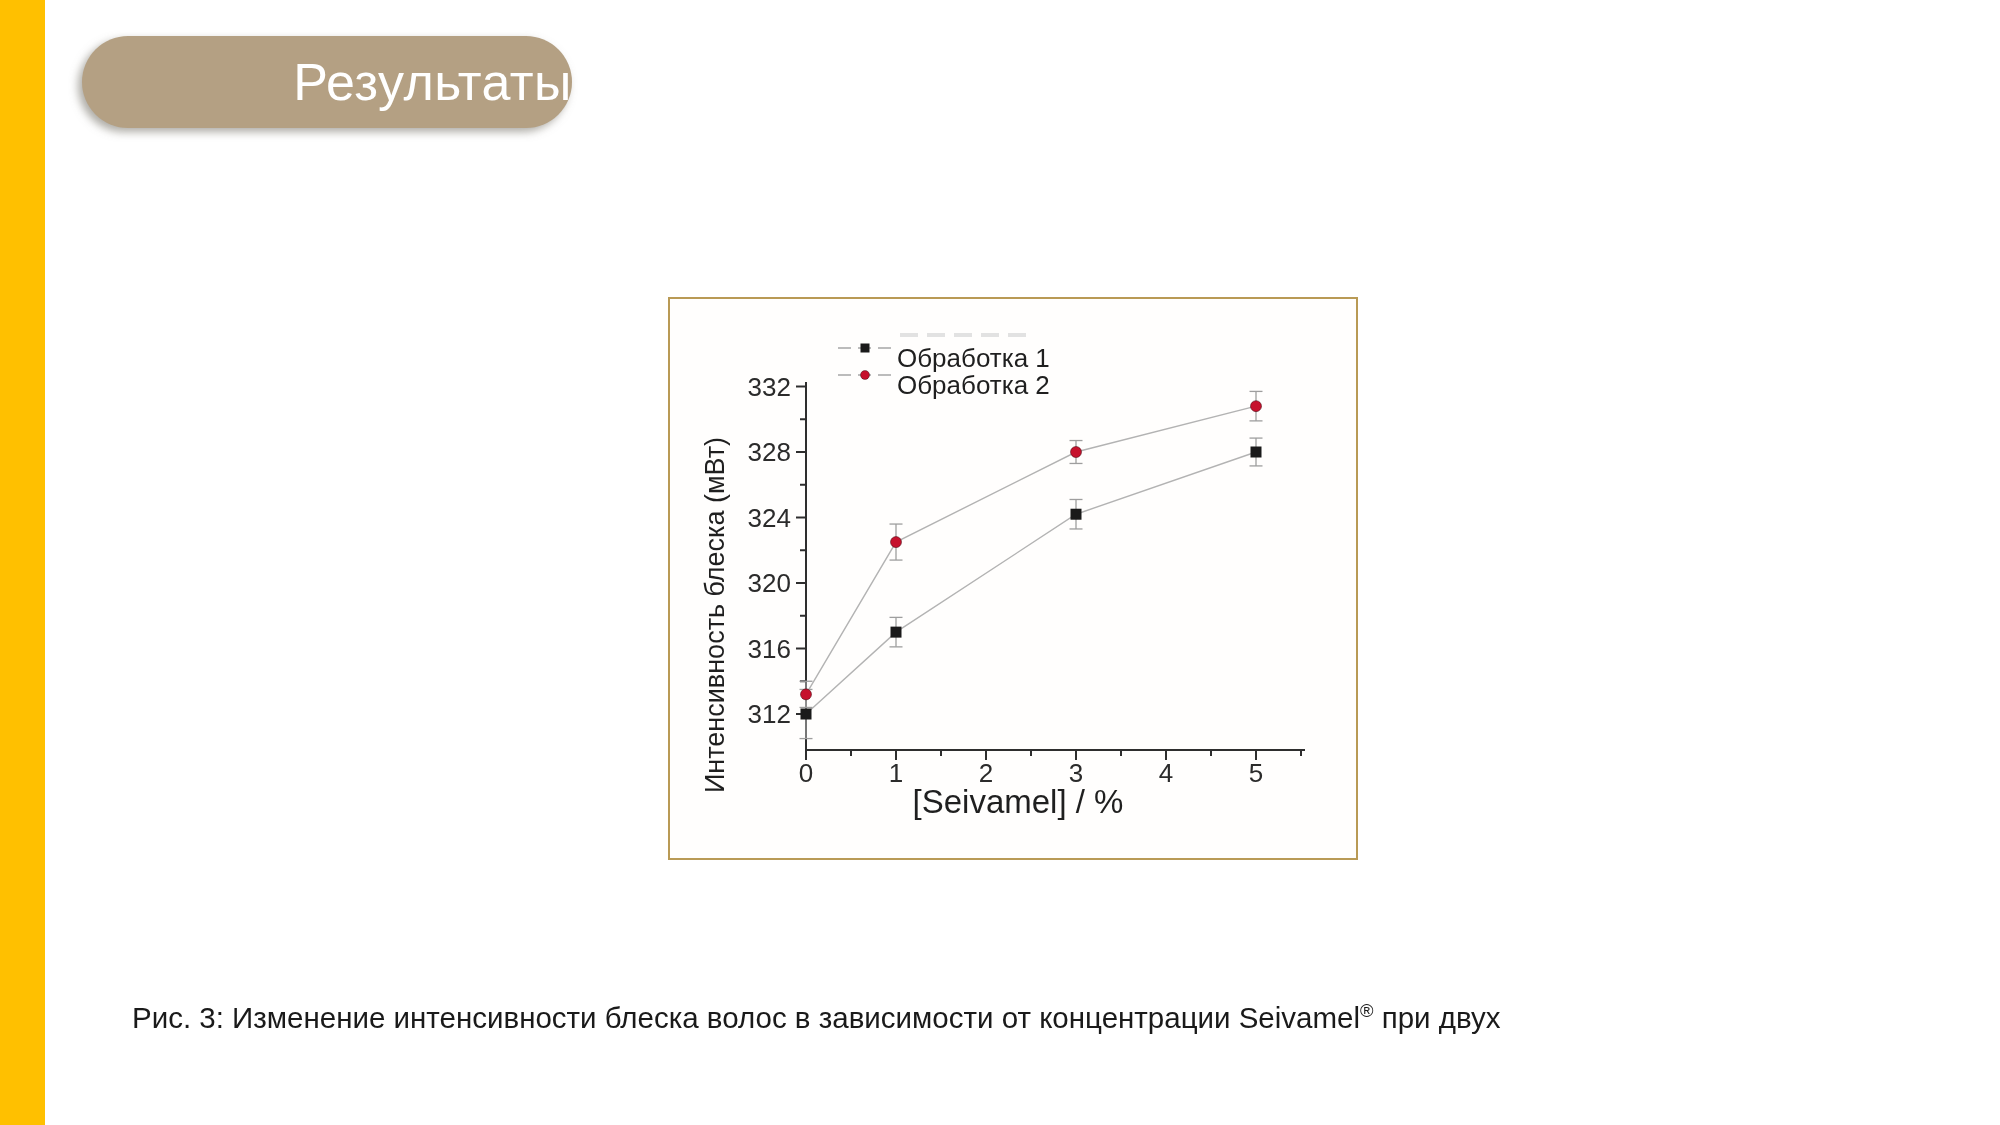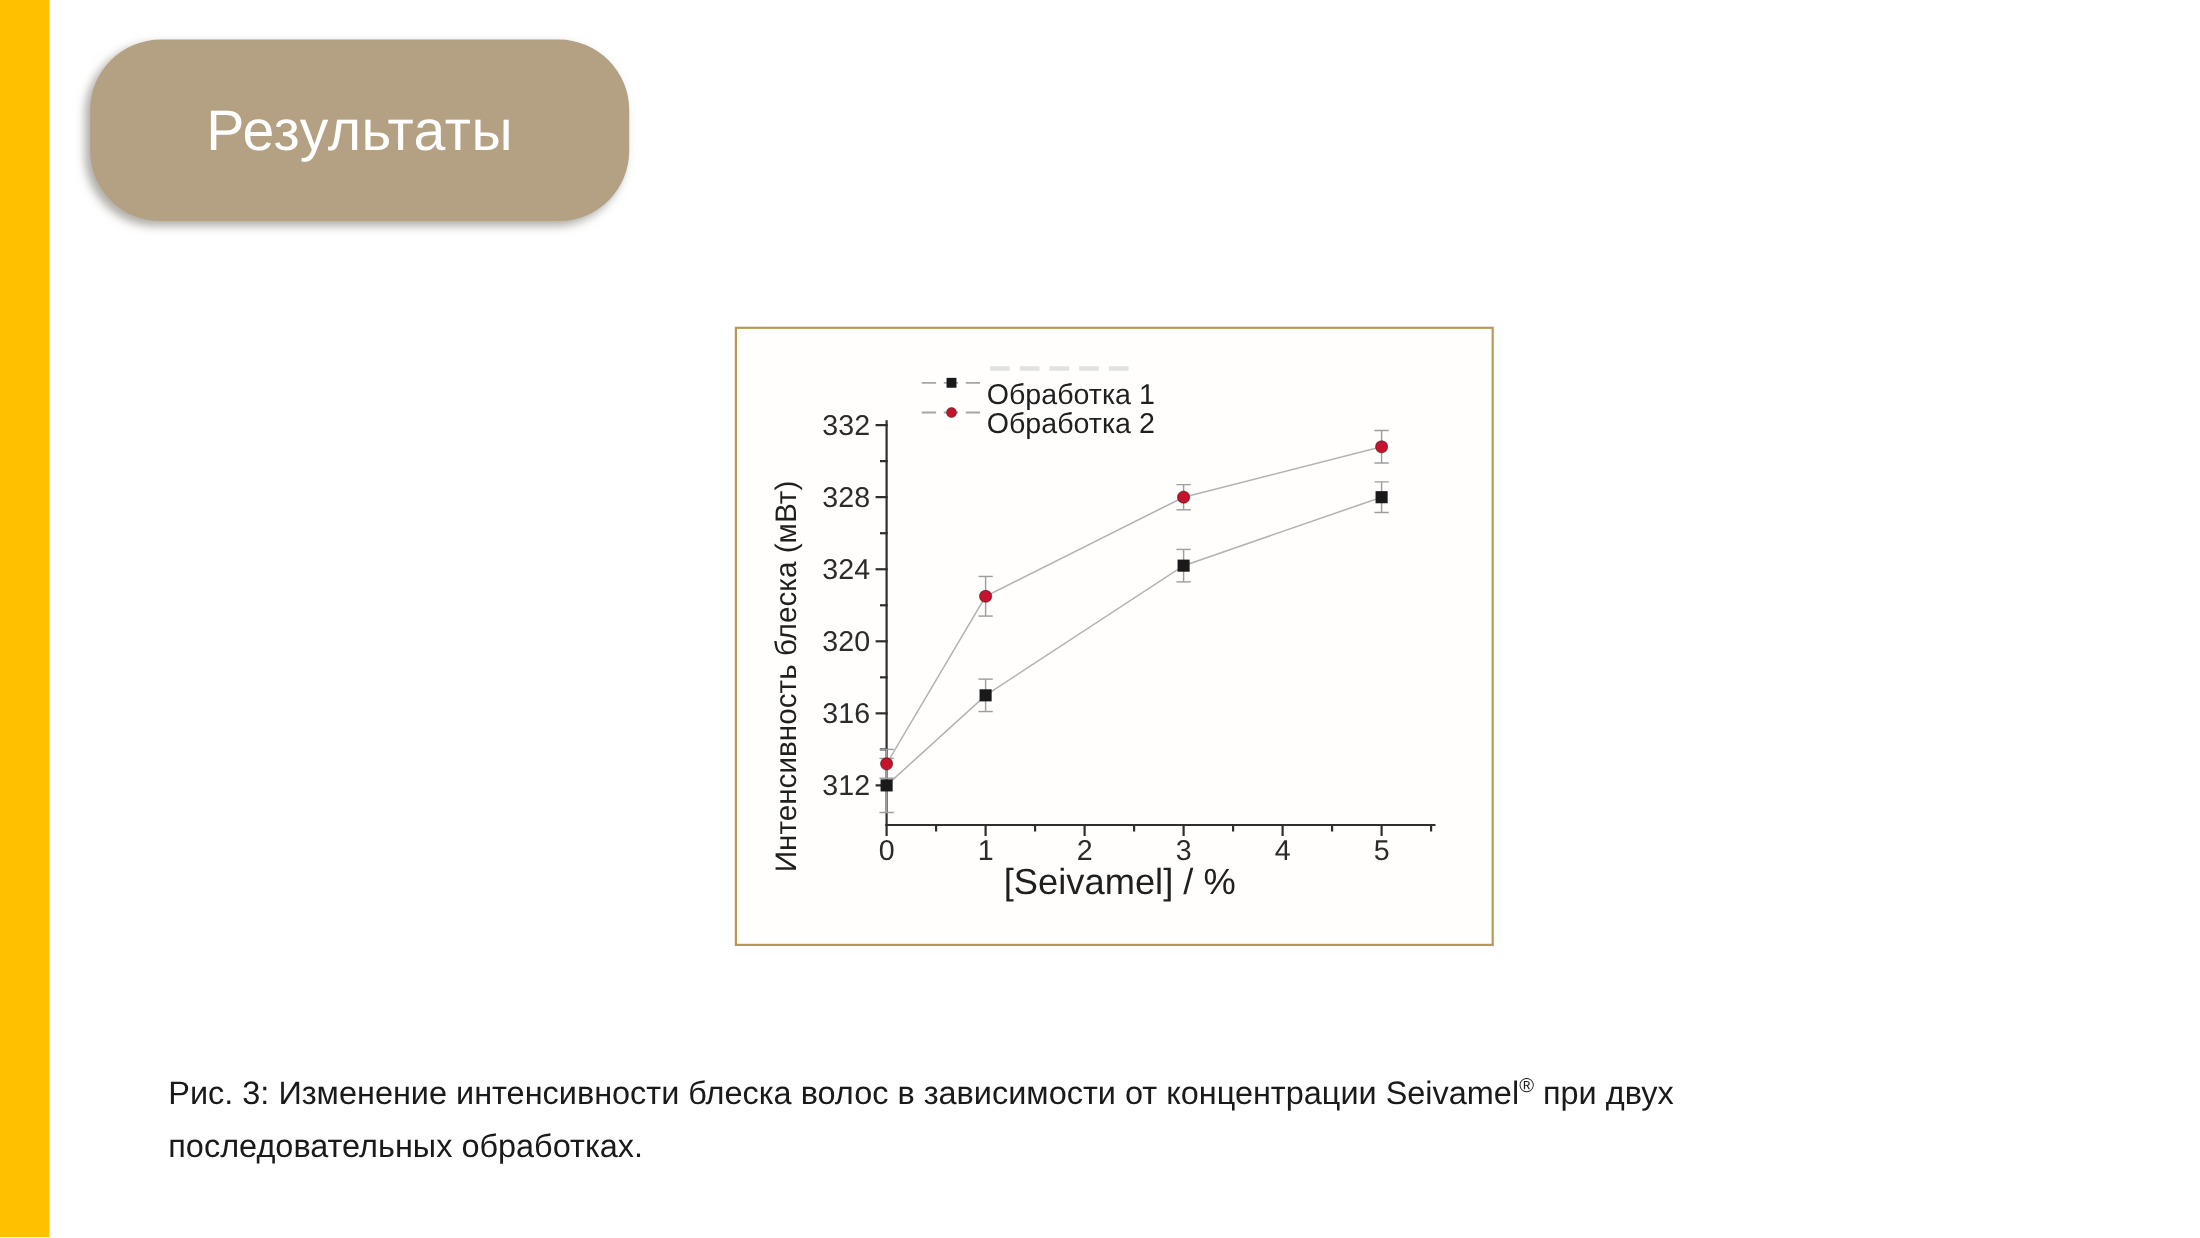--- a/index.html
+++ b/index.html
@@ -1,29 +1,29 @@
 <!DOCTYPE html>
 <html><head>
 <meta charset="utf-8">
 <style>
   html,body{margin:0;padding:0;background:#ffffff;}
   .slide{position:relative;width:2000px;height:1125px;background:#ffffff;overflow:hidden;
          font-family:"Liberation Sans","DejaVu Sans",sans-serif;color:#1a1a1a;}
   .accent-bar{position:absolute;left:0;top:0;width:45px;height:1125px;background:#FFC000;}
-  .title-badge{position:absolute;left:82px;top:36px;width:490px;height:165px;border-radius:64px;
-               background:#B4A083;display:flex;align-items:center;justify-content:center;
+  .title-badge{position:absolute;left:82px;top:36px;width:490px;height:92px;border-radius:64px;
+               background:#B4A083;display:flex;align-items:center;justify-content:flex-end;
                box-shadow:-4px 4px 9px rgba(110,105,95,.55);}
   .title-badge span{color:#ffffff;font-size:52px;letter-spacing:.5px;}
   .intro{position:absolute;left:391px;top:233px;font-size:29.5px;white-space:nowrap;}
   .intro .em{font-weight:700;}
   .figure-panel{position:absolute;left:668px;top:297px;width:690px;height:563px;background:#fffefd;
                 border:2px solid #B99A55;box-sizing:border-box;}
   .figure-panel svg{display:block;width:100%;height:100%;}
   svg text{font-family:"Liberation Sans","DejaVu Sans",sans-serif;}
-  .caption{position:absolute;left:132px;top:932px;font-size:29.5px;line-height:49px;margin-left:21px;}
+  .caption{position:absolute;left:132px;top:956px;font-size:29.5px;line-height:49px;}
   .caption .line{display:block;}
   .caption sup{font-size:.62em;}
 </style>
 </head>
 <body>
 
 <div class="slide">
 
   <div class="accent-bar" style="background: rgb(255, 192, 0);"></div>
 
@@ -122,16 +122,15 @@
           <text x="227" y="68" text-anchor="start" font-size="26" fill="#1F1F1F">Обработка 1</text>
           <line x1="168" y1="76" x2="222" y2="76" stroke="#a6a6a6" stroke-width="1.6" stroke-dasharray="13 7"></line>
           <circle cx="195" cy="76" r="4.5" fill="#C6122D" stroke="rgba(0,0,0,.35)" stroke-width="1"></circle>
           <text x="227" y="95" text-anchor="start" font-size="26" fill="#1F1F1F">Обработка 2</text>
         </g>
       </svg>
   </div>
 
   <p class="caption">
     <span class="line"><span>Рис. 3: Изменение интенсивности блеска волос в зависимости от концентрации Seivamel</span><sup>®</sup><span> при двух</span></span>
-    <span class="line">последовательных обработках.</span>
   </p>
 
 </div>
 
 </body></html>

